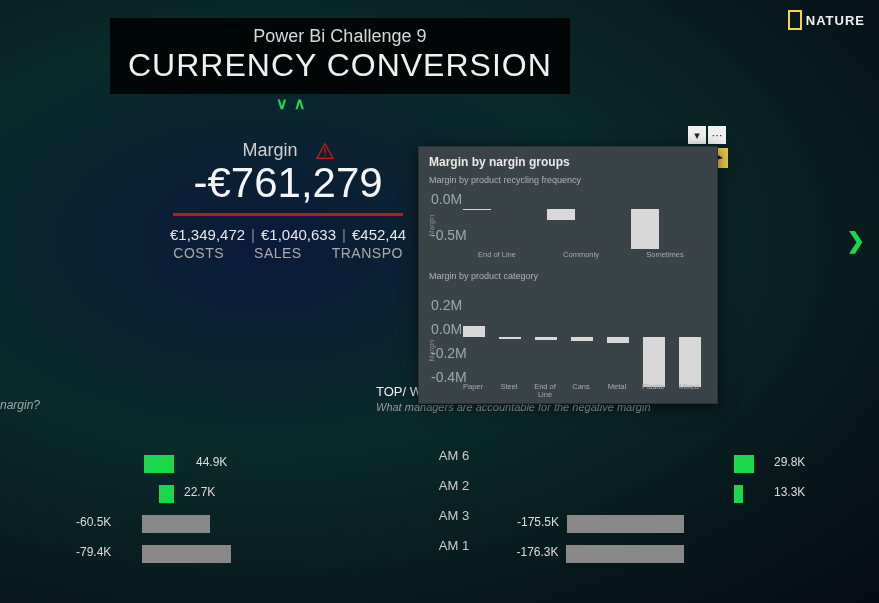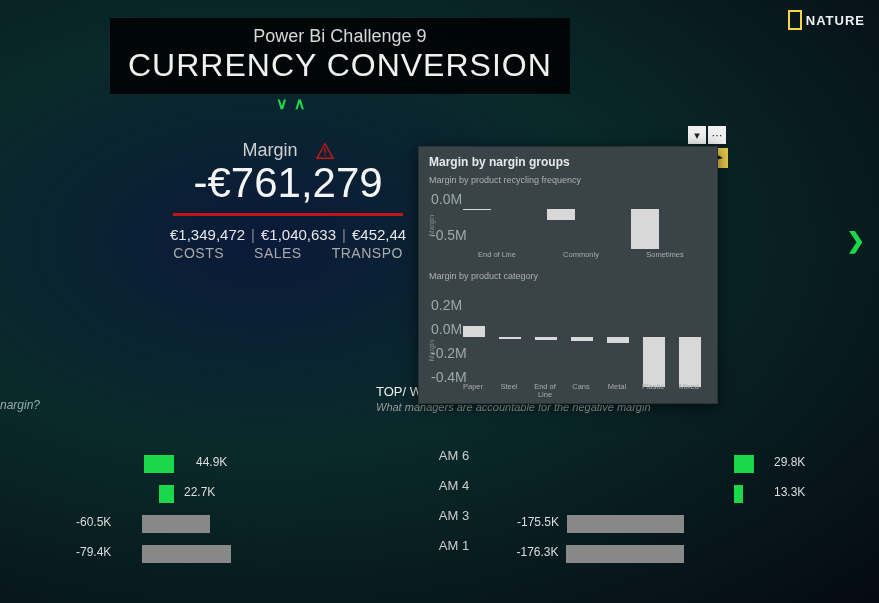--- a/index.html
+++ b/index.html
@@ -138,21 +138,21 @@
       <div class="right-col">
         <div class="pos-bar" style="width: 19.8667px; left: 210px; right: auto;"></div>
         <div class="pos-val" style="left: 250px;">29.8K</div>
       </div>
     </div>
     <div class="bar-row">
       <div class="left-col">
         <div class="pos-bar" style="width: 15.1333px; right: 210px;"></div>
         <div class="pos-val" style="left: 110px;">22.7K</div>
       </div>
-      <div class="mid-col">AM 4</div>
+      <div class="mid-col">AM 2</div>
       <div class="right-col">
         <div class="pos-bar" style="width: 8.86667px; left: 210px; right: auto;"></div>
         <div class="pos-val" style="left: 250px;">13.3K</div>
       </div>
     </div>
     <div class="bar-row">
       <div class="left-col">
         <div class="neg-bar" style="left: 68px; width: 68.0625px;"></div>
         <div class="neg-val" style="left: 2px;">-60.5K</div>
       </div>

